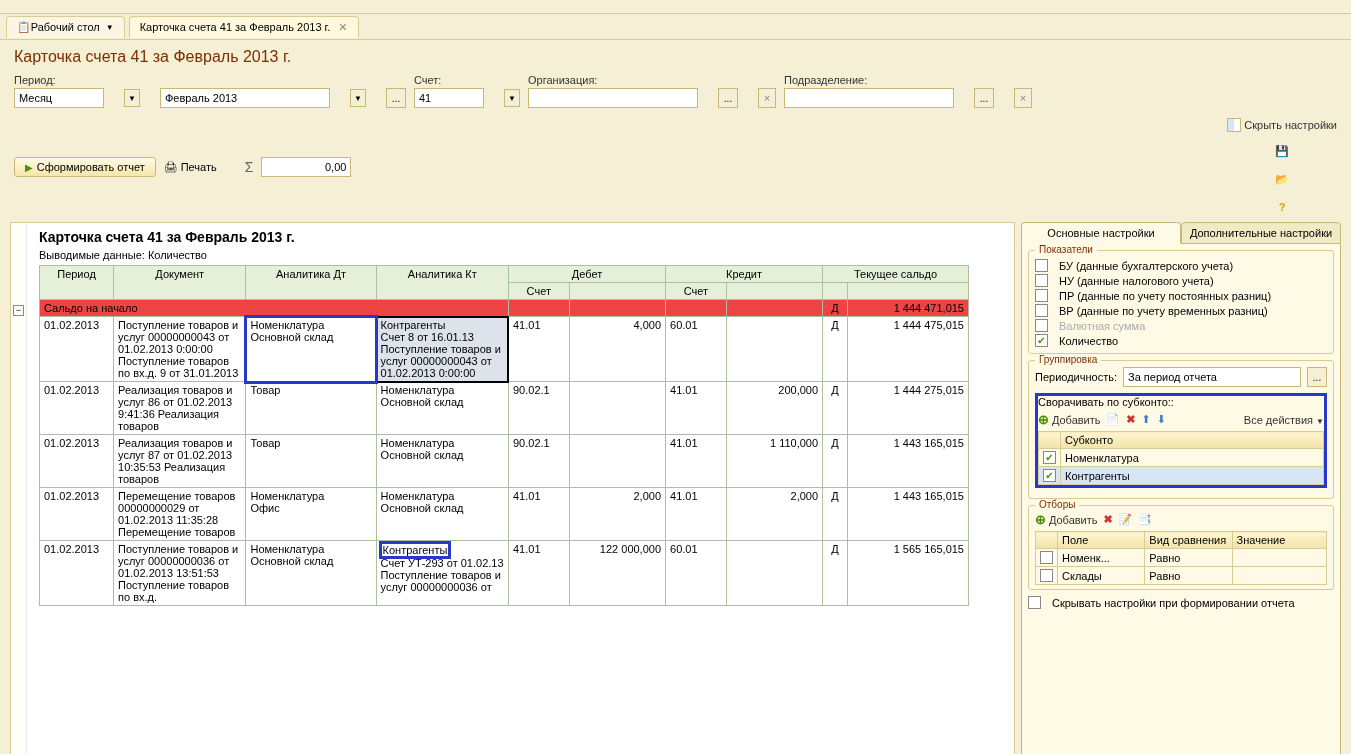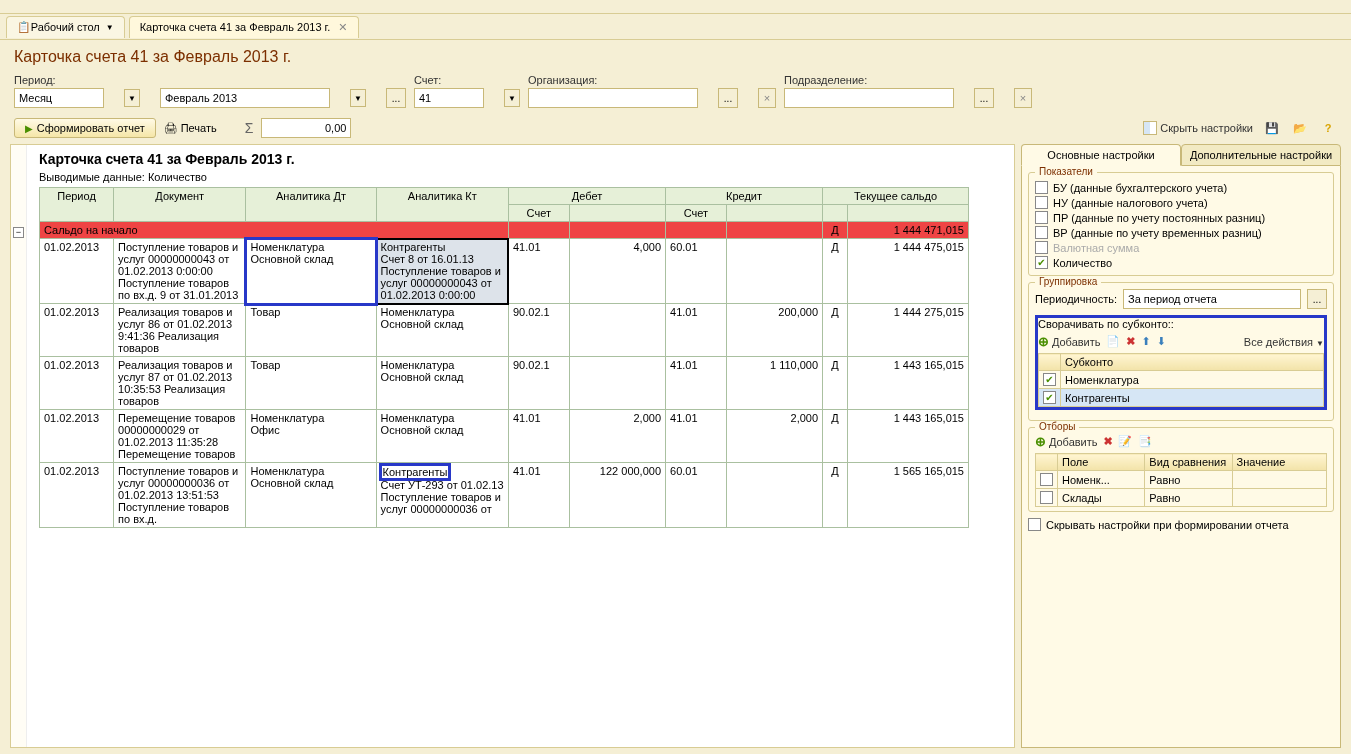--- a/index.html
+++ b/index.html
@@ -24,21 +24,21 @@
 .dots-btn { width: 20px; height: 20px; background: #f5efd5; border: 1px solid #c8b878; cursor: pointer; font-size:10px; }
 .clear-btn { width: 18px; height: 20px; background: #f5efd5; border: 1px solid #c8b878; cursor: pointer; color:#888; }
 
 .action-bar { display: flex; align-items: center; padding: 6px 14px; gap: 8px; }
 .btn-primary { background: linear-gradient(#fffae6,#f5e6a8); border: 1px solid #c8b878; border-radius: 3px; padding: 3px 10px; display: flex; align-items: center; cursor: pointer; }
 .play-icon { color: #4a8f00; margin-right: 4px; font-size: 10px; }
 .print-btn { display: flex; align-items: center; gap: 3px; cursor: pointer; }
 .sigma { font-size: 14px; color: #666; margin-left: 20px; }
 .num-box { border: 1px solid #c8b878; background: #fff; width: 90px; height: 20px; text-align: right; padding: 2px 4px; }
 
-.right-tools { margin-left: auto; display: flex; align-items: center; gap: 10px; }
+.right-tools { margin-left: auto; display: flex; align-items: center; gap: 10px; flex-direction: column; }
 .link-btn { color: #333; display: flex; align-items: center; gap: 3px; cursor: pointer; }
 .icon-btn { width: 18px; height: 18px; cursor: pointer; display:flex; align-items:center; justify-content:center; }
 
 .content { display: flex; padding: 0 10px 10px; gap: 6px; height: calc(754px - 140px); }
 .report-pane { flex: 1; border: 1px solid #d8cc94; background: #fff; overflow: auto; position: relative; }
 .expand-gutter { position: absolute; left: 0; top: 0; width: 16px; height: 100%; background: #fffdf5; border-right: 1px solid #eee; }
 .expand-btn { position: absolute; left: 2px; top: 82px; width: 11px; height: 11px; border: 1px solid #888; background: #fff; font-size: 9px; line-height: 9px; text-align: center; cursor: pointer; }
 .report-inner { padding: 6px 6px 6px 28px; }
 .report-title { font-size: 14px; font-weight: bold; margin-bottom: 4px; }
 .report-sub { margin-bottom: 4px; }
@@ -55,21 +55,21 @@
 .td-period{ width:66px;} .td-doc{width:118px;} .td-adt{width:116px;} .td-akt{width:118px;}
 .td-acc{width:54px;} .td-amt{width:86px;} .td-dk{width:22px;} .td-sal{width:108px;}
 
 .settings-pane { width: 320px; display: flex; flex-direction: column; border-radius: 28px; }
 .settings-tabs { display: flex; }
 .stab { flex: 1; text-align: center; padding: 4px; border: 1px solid #c8b878; background: #f2eac3; cursor: pointer; border-radius: 4px 4px 0 0; }
 .stab.active { background: #fffae6; border-bottom: 1px solid #fffae6; }
 .settings-body { flex: 1; border: 1px solid #c8b878; border-top: none; background: #fffae6; padding: 6px; overflow: auto; }
 .fieldset { border: 1px solid #d8cc94; border-radius: 3px; padding: 6px 6px 4px; margin-bottom: 6px; position: relative; }
 .fieldset-legend { position: absolute; top: -7px; left: 6px; background: #fffae6; padding: 0 4px; color: #7c2f00; font-size: 10px; }
-.chk-row { display: flex; align-items: center; gap: 5px; margin: 2px 0; }
+.chk-row { display: flex; align-items: center; gap: 11px; margin: 2px 0; }
 .chk { width: 13px; height: 13px; border: 1px solid #888; background: #fff; display:flex; align-items:center; justify-content:center; font-size:10px; cursor:pointer; }
 .chk.checked::after { content:"✔"; color:#4a8f00; font-size:10px; }
 .label-disabled { color: #aaa; }
 
 .subk-panel { border: 3px solid #2838c8; padding: 0; margin: 6px 0; }
 .panel-tools { display: flex; align-items: center; gap: 6px; margin-bottom: 4px; }
 .add-btn { display: flex; align-items: center; gap: 3px; color: #333; cursor: pointer; }
 .green-plus { color: #4a8f00; font-weight: bold; font-size: 13px; }
 .red-x { color: #cc3333; font-weight: bold; cursor:pointer; }
 .blue-arrow { color: #3a7fbc; cursor: pointer; }

